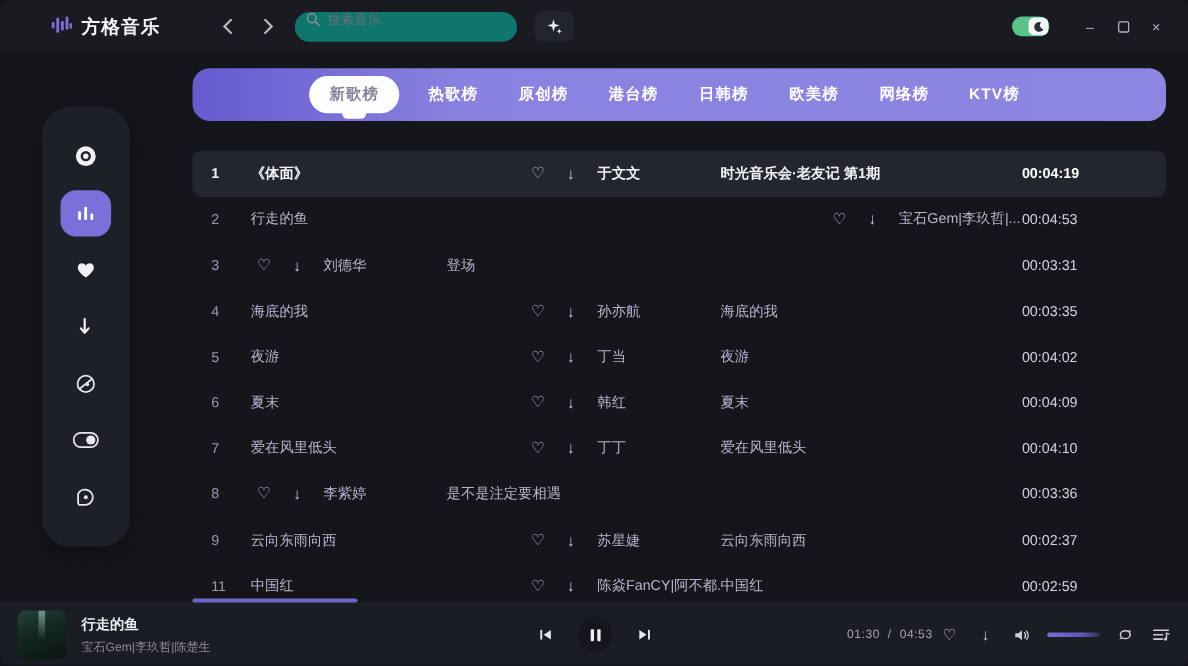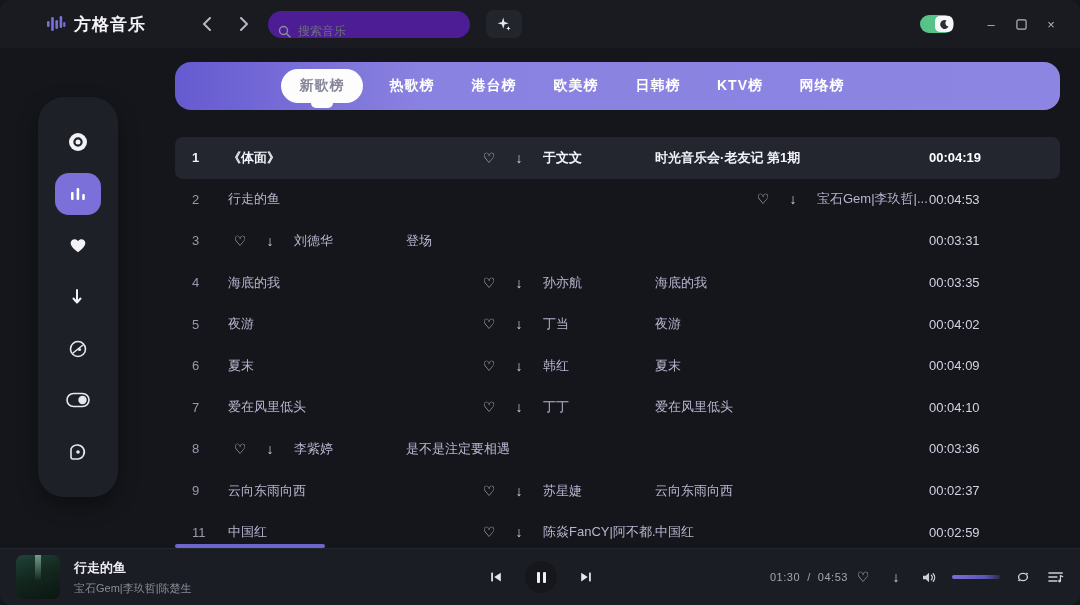--- a/index.html
+++ b/index.html
@@ -5,27 +5,27 @@
   * { margin:0; padding:0; box-sizing:border-box; }
   html,body { width:1080px; height:605px; }
   body {
     font-family:"Liberation Sans","DejaVu Sans",sans-serif;
     background:#14161b; color:#c9c6da; overflow:hidden; position:relative;
     border-radius:10px;
   }
   
   .topbar { position:absolute; top:0; left:0; right:0; height:48px;
     background:#191b21; display:flex; align-items:center; }
-  .logo { display:flex; align-items:center; gap:8px; margin-left:46px; }
+  .logo { display:flex; align-items:flex-start; gap:8px; margin-left:46px; }
   .logo-title { color:#f5f4f8; font-weight:bold; font-size:17px; letter-spacing:1px; }
   .nav-arrows { display:flex; gap:14px; margin-left:48px; }
   .nav-btn { width:24px; height:24px; display:flex; align-items:center; justify-content:center;
     color:#b8b6c4; font-size:16px; cursor:default; }
-  .search-box { margin-left:12px; width:202px; height:27px; background:#4c1d95;
-    border-radius:14px; display:flex; align-items:flex-end; padding:0 10px; gap:7px; }
+  .search-box { margin-left:12px; width:202px; height:27px; background:#0f766e;
+    border-radius:14px; display:flex; align-items:flex-start; padding:0 10px; gap:7px; }
   .search-box input { background:transparent; border:none; outline:none; color:#d5d3df;
     font-size:12px; width:150px; font-family:inherit; }
   .search-box input::placeholder { color:#6d6f7a; }
   .sparkle-btn { margin-left:16px; width:36px; height:28px; background:#23252c;
     border-radius:8px; display:flex; align-items:center; justify-content:center; }
   .top-right { margin-left:auto; display:flex; align-items:center; gap:0; margin-right:14px; }
   .theme-toggle { width:34px; height:18px; border-radius:9px; background:#57c389;
     position:relative; margin-right:22px; }
   .toggle-knob { position:absolute; right:1px; top:1px; width:18px; height:16px;
     border-radius:5px; background:#f6f7f8; display:flex; align-items:center; justify-content:center; }
@@ -200,37 +200,41 @@
   <div class="tabbar">
       <div class="tab active">
     <span>新歌榜</span>
     <span class="tab-notch"></span>
   </div>
       <div class="tab">
     <span>热歌榜</span>
 
   </div>
       <div class="tab">
+    <span>原创榜</span>
+
+  </div>
+      <div class="tab">
     <span>港台榜</span>
 
   </div>
       <div class="tab">
+    <span>日韩榜</span>
+
+  </div>
+      <div class="tab">
     <span>欧美榜</span>
 
   </div>
       <div class="tab">
-    <span>日韩榜</span>
+    <span>网络榜</span>
 
   </div>
       <div class="tab">
     <span>KTV榜</span>
-
-  </div>
-      <div class="tab">
-    <span>网络榜</span>
 
   </div>
     </div>
   <div class="song-list">
       <div class="song-row highlight">
     <span class="c-index">1</span>
     <span class="c-title">《体面》</span>
     <span class="c-heart">♡</span>
     <span class="c-dl">↓</span>
     <span class="c-artist">于文文</span>

